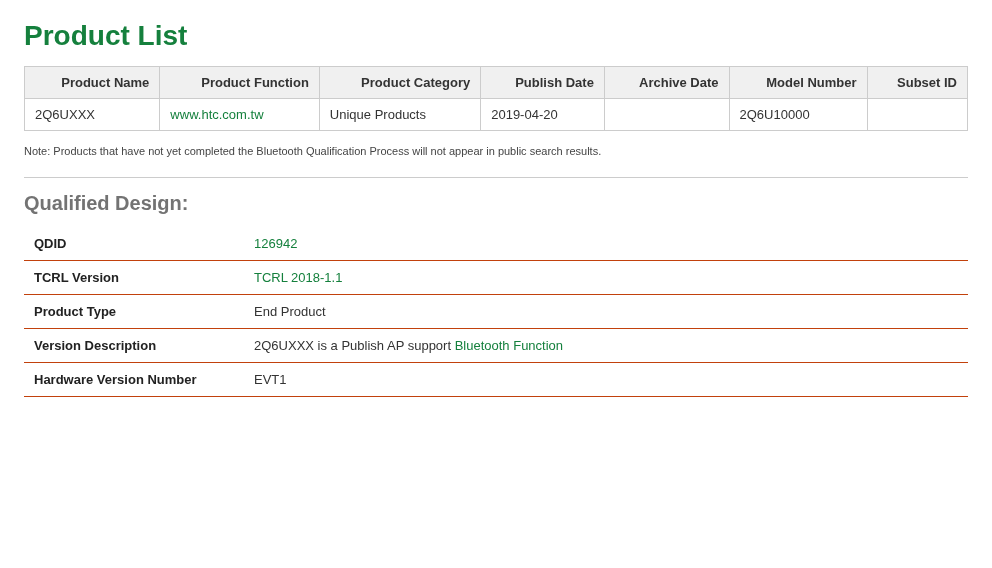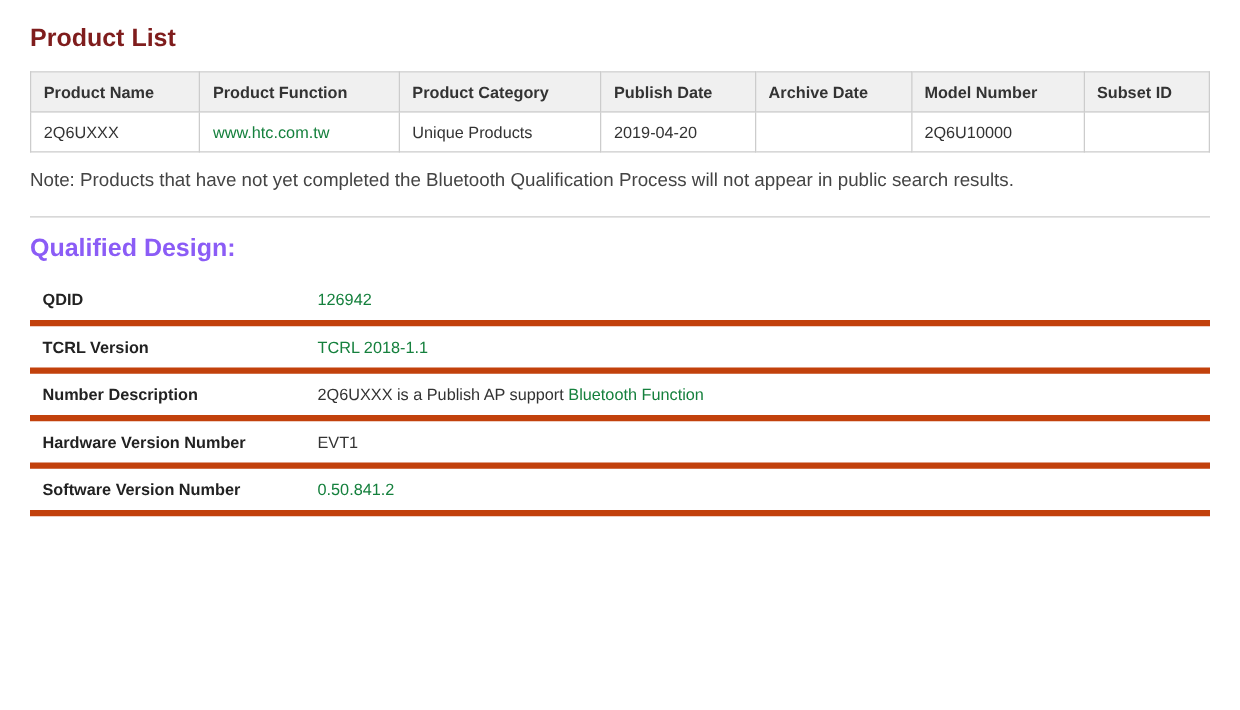--- a/index.html
+++ b/index.html
@@ -4,68 +4,68 @@
   <style>
     * { box-sizing: border-box; margin: 0; padding: 0; }
     body {
       font-family: Arial, sans-serif;
       font-size: 14px;
       color: #333;
       background: #fff;
       padding: 20px 24px;
     }
     h1 {
-      font-size: 20px;
+      font-size: 28px;
       font-weight: bold;
-      color: #7f1d1d;
+      color: #15803d;
       margin-bottom: 14px;
     }
     h2 {
       font-size: 20px;
       font-weight: bold;
-      color: #8b5cf6;
+      color: #737373;
       margin-bottom: 12px;
     }
     .product-table {
       width: 100%;
       border-collapse: collapse;
       margin-bottom: 14px;
     }
     .product-table th {
       background: #f0f0f0;
       font-weight: bold;
       font-size: 13px;
       padding: 8px 10px;
-      text-align: left;
+      text-align: right;
       border: 1px solid #ccc;
     }
     .product-table td {
       padding: 8px 10px;
       border: 1px solid #ccc;
       font-size: 13px;
     }
     .link-blue {
       color: #15803d;
       text-decoration: none;
     }
     .note {
-      font-size: 15px;
+      font-size: 11px;
       color: #444;
       margin-bottom: 20px;
     }
     .qualified-section {
       border-top: 1px solid #ccc;
       padding-top: 14px;
     }
     .detail-table {
       width: 100%;
       border-collapse: collapse;
     }
     .detail-table tr {
-      border-bottom: 5px solid #c2410c;
+      border-bottom: 1px solid #c2410c;
     }
     .detail-table td {
       padding: 9px 10px;
       font-size: 13px;
       vertical-align: top;
     }
     .detail-table td:first-child {
       font-weight: bold;
       width: 220px;
       color: #222;
@@ -133,32 +133,30 @@
         <td>
           <a class="link-blue" href="#">126942</a>
         </td>
       </tr>
       <tr>
         <td>TCRL Version</td>
         <td>
           <a class="link-blue" href="#">TCRL 2018-1.1</a>
         </td>
       </tr>
+      <tr>
+        <td>Product Type</td>
+        <td>End Product</td>
+      </tr>
 
       <tr>
-        <td>Number Description</td>
+        <td>Version Description</td>
         <td>
           <span>2Q6UXXX is a Publish AP support </span><a class="link-blue" href="#">Bluetooth Function</a>
         </td>
       </tr>
       <tr>
         <td>Hardware Version Number</td>
         <td>EVT1</td>
       </tr>
-      <tr>
-        <td>Software Version Number</td>
-        <td>
-          <a class="link-blue" href="#">0.50.841.2</a>
-        </td>
-      </tr>
     </tbody>
   </table>
 </div>
 
 </body></html>

